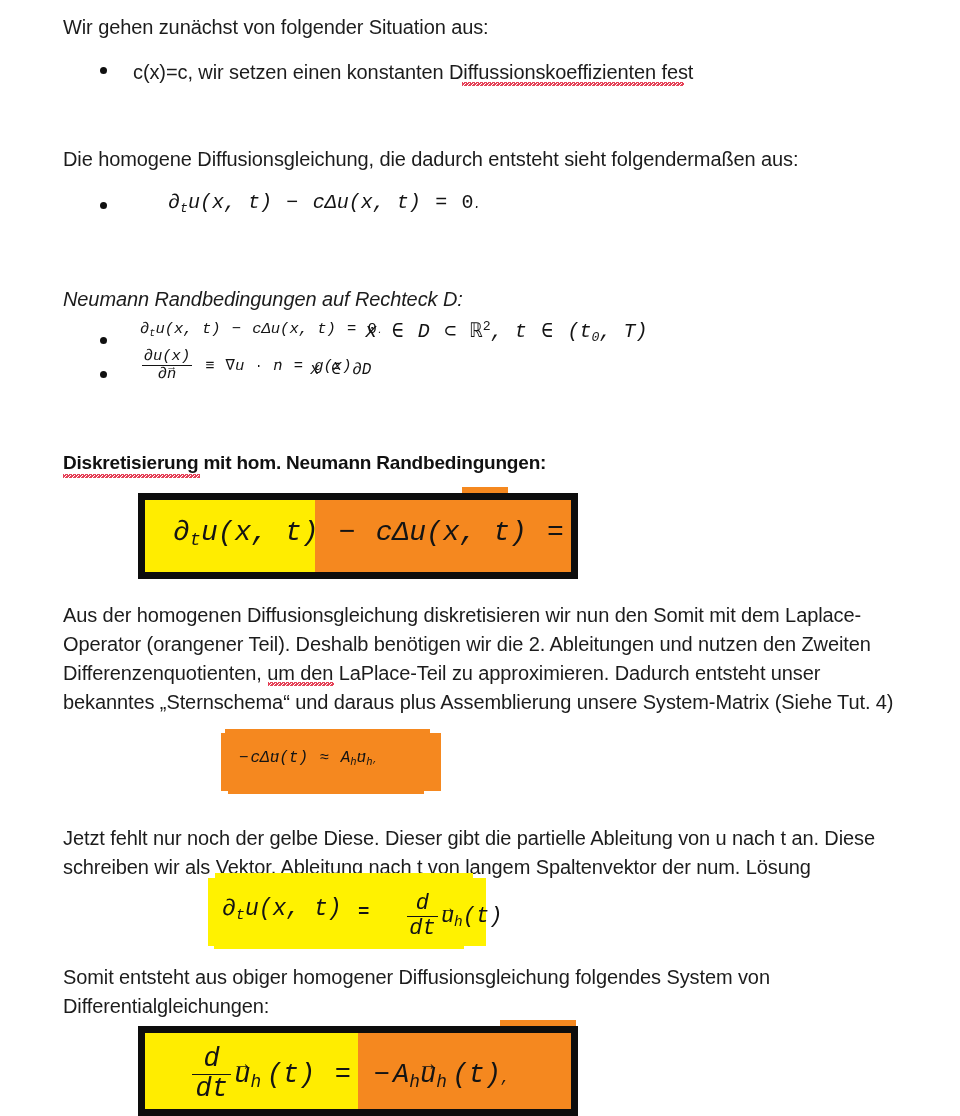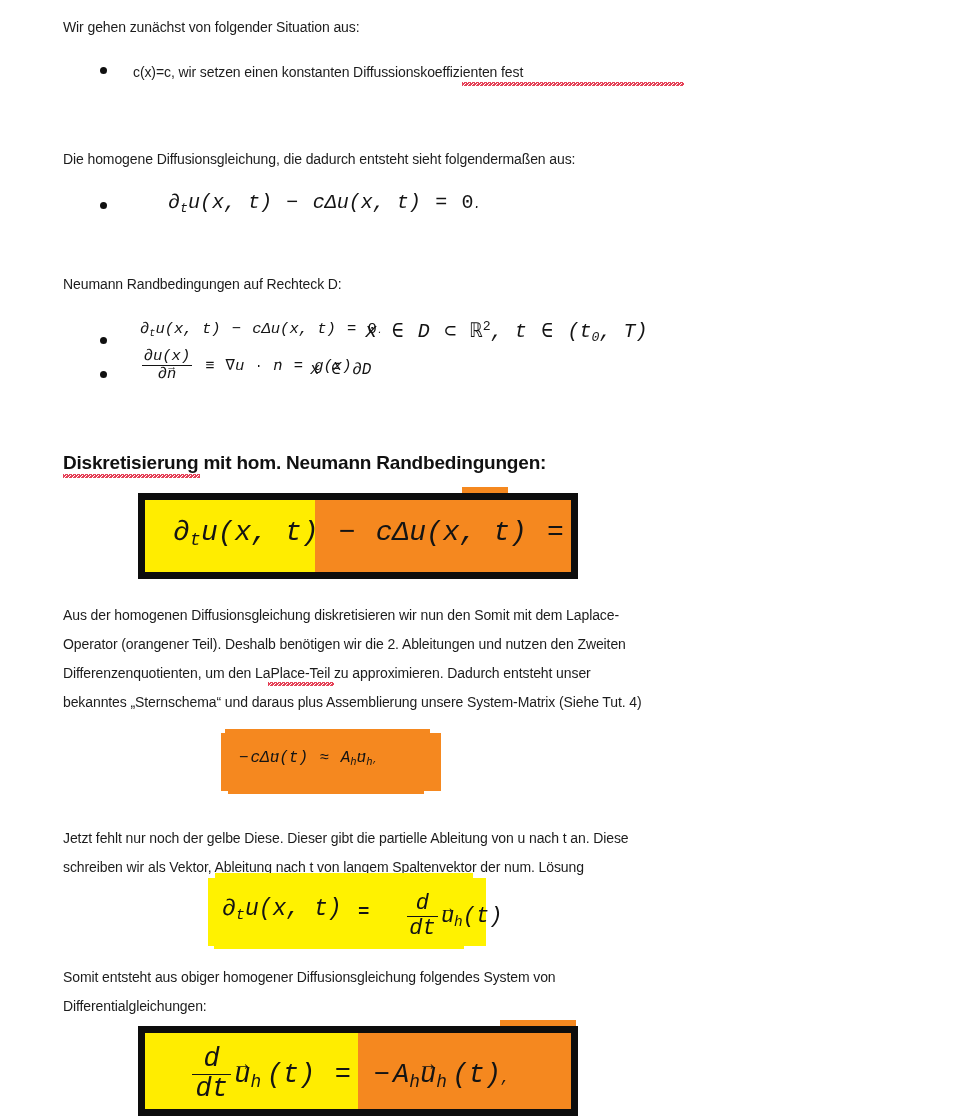--- a/index.html
+++ b/index.html
@@ -20,21 +20,21 @@
     position: relative;
     width: 960px;
     height: 1116px;
     background: #ffffff;
   }
 
   
   .para {
     position: absolute;
     left: 63px;
-    font-size: 14px;
+    font-size: 20px;
     line-height: 29px;
     letter-spacing: -0.1px;
     color: #1c1c1c;
     white-space: pre-wrap;
   }
 
   .heading {
     position: absolute;
     left: 63px;
     font-size: 19px;
@@ -173,21 +173,21 @@
   <div class="para" style="left:133px; top:58px;">c(x)=c, wir setzen einen konstanten Diffussionskoeffizienten fest</div>
   <div class="spell" style="left:462px; top:82px; width:222px;"></div>
 
   <div class="para" style="top:145px;">Die homogene Diffusionsgleichung, die dadurch entsteht sieht folgendermaßen aus:</div>
 
   <div class="bullet" style="left:100px; top:202px;"></div>
   <div class="math" style="left:168px; top:193px; font-size:20px;">
     ∂<span class="sub">t</span>u(x, t) <span class="op">−</span> cΔu(x, t) <span class="op">=</span> <span class="num">0</span><span style="font-size:0.6em;">.</span>
   </div>
 
-  <div class="para" style="top:270px;">Neumann Randbedingungen auf Rechteck D:</div>
+  <div class="para" style="top:285px;font-style:italic;">Neumann Randbedingungen auf Rechteck D:</div>
 
   <div class="bullet" style="left:100px; top:337px;"></div>
   <div class="math" style="left:140px; top:322px; font-size:15.5px;">
     ∂<span class="sub">t</span>u(x, t) <span class="op">−</span> cΔu(x, t) <span class="op">=</span> <span class="num">0</span><span style="font-size:0.6em;">.</span>
   </div>
   <div class="math" style="left:365px; top:320px; font-size:20px;">
     x <span class="op">∈</span> <span style="font-style:italic;">D</span> <span class="op">⊂</span> <span class="up">ℝ</span><span class="sup">2</span>, t <span class="op">∈</span> (t<span class="sub">0</span>, T)
   </div>
 
   <div class="bullet" style="left:100px; top:371px;"></div>

